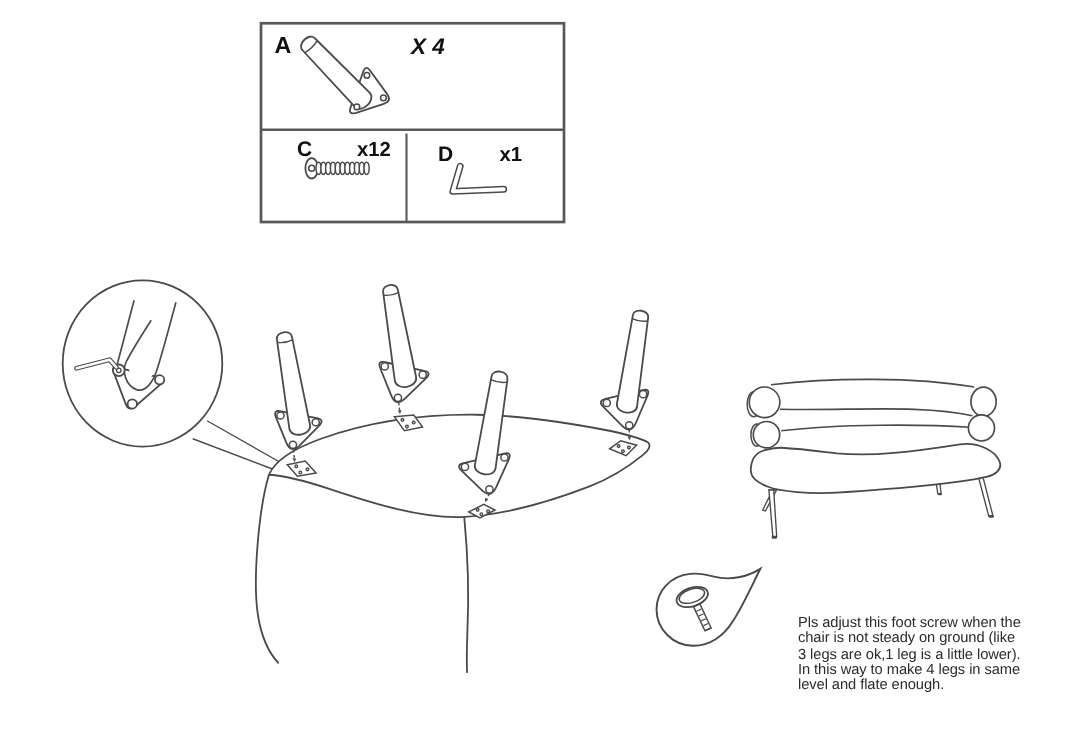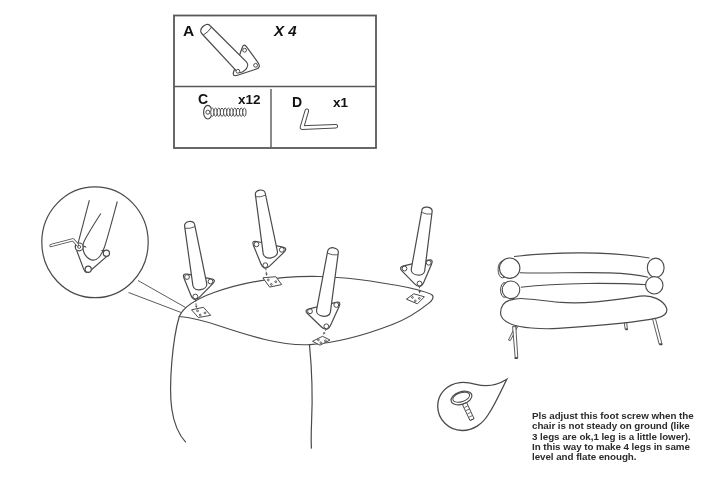--- a/index.html
+++ b/index.html
@@ -1,16 +1,16 @@
 <!DOCTYPE html>
 <html><head><meta charset="utf-8">
 <style>
 html,body{margin:0;padding:0;background:#fff;width:720px;height:500px;overflow:hidden;}
 body{font-family:"Liberation Sans",sans-serif;}
-#txt{position:absolute;left:532px;top:411px;font-weight:bold;font-size:9.8px;line-height:10.35px;color:#2b2b2b;letter-spacing:-0.05px;white-space:nowrap;}
+#txt{position:absolute;left:532px;top:411px;font-weight:normal;font-size:9.8px;line-height:10.35px;color:#2b2b2b;letter-spacing:-0.05px;white-space:nowrap;}
 </style></head>
 <body>
 <svg width="720" height="500" viewBox="0 0 720 500" style="position:absolute;left:0;top:0" font-family="Liberation Sans, sans-serif">
 <rect x="174" y="15.5" width="202" height="132.5" fill="none" stroke="#585858" stroke-width="1.8"></rect>
 <line x1="174" y1="86.5" x2="376" y2="86.5" stroke="#585858" stroke-width="1.6"></line>
 <line x1="271" y1="89" x2="271" y2="148" stroke="#585858" stroke-width="1.4"></line>
 <text x="183" y="35.5" font-size="15.5" font-weight="bold" fill="#111">A</text>
 <text x="274" y="36" font-size="15" font-weight="bold" font-style="italic" fill="#111">X 4</text>
 <text x="198" y="104" font-size="14" font-weight="bold" fill="#111">C</text>
 <text x="238" y="104" font-size="13.5" font-weight="bold" fill="#111">x12</text>

